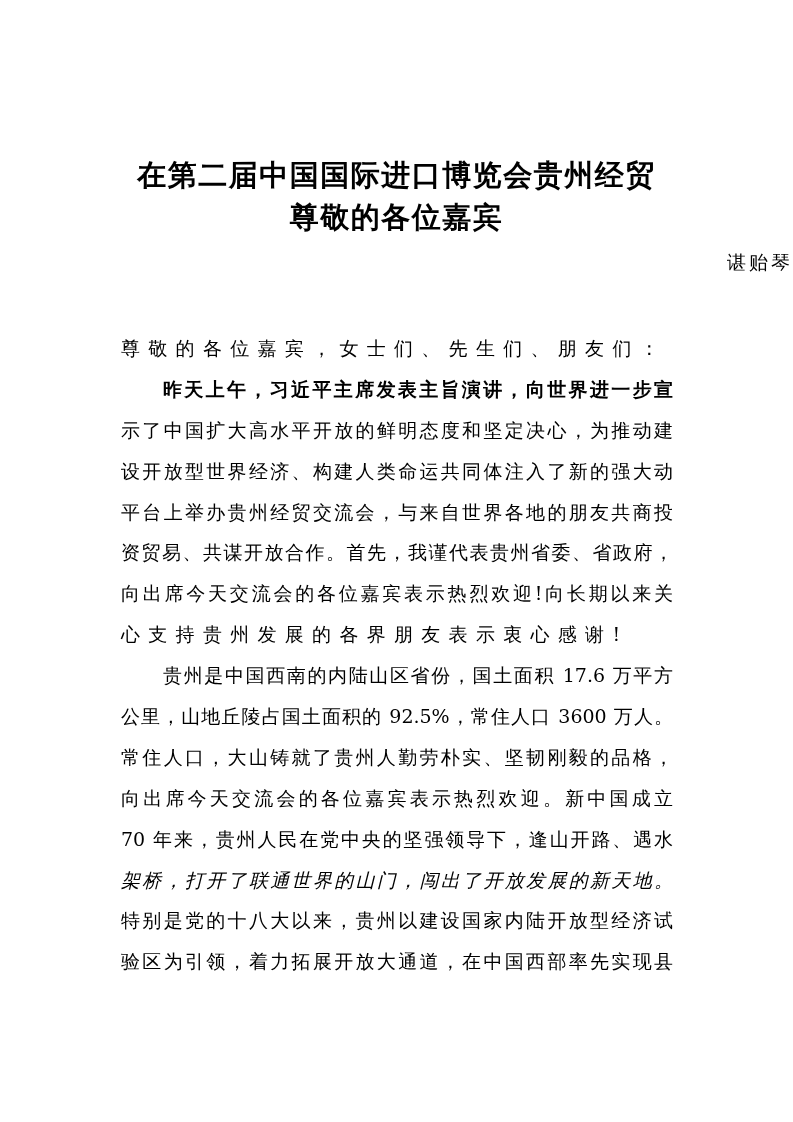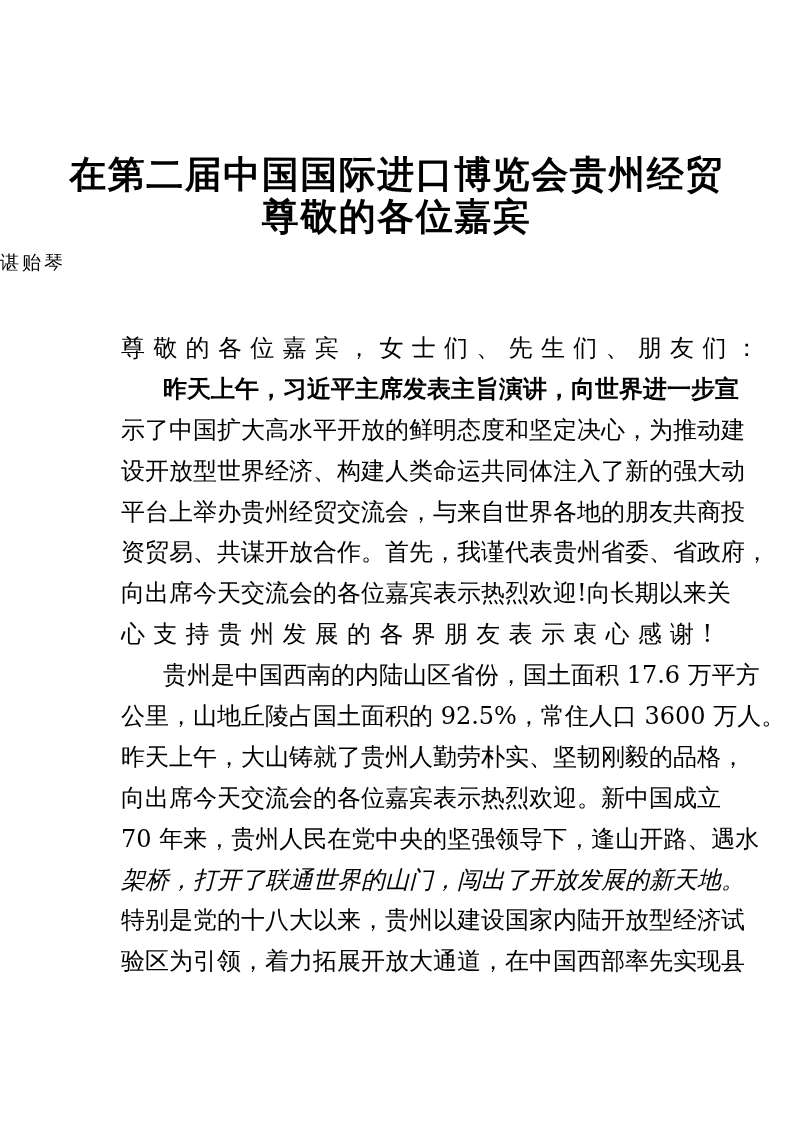--- a/index.html
+++ b/index.html
@@ -21,45 +21,45 @@
       height: 1122px;
       background: #ffffff;
     }
     .title {
       position: absolute;
       left: 0;
       width: 793px;
       text-align: center;
       font-family: "DejaVu Sans", "Liberation Sans", sans-serif;
       font-weight: bold;
-      font-size: 37px;
+      font-size: 29px;
       line-height: 42px;
       letter-spacing: 1.5px;
       margin: 0;
     }
     .title.line1 { top: 154px; }
     .title.line2 { top: 196px; }
     .author {
       position: absolute;
       left: 0;
       width: 793px;
       top: 248px;
-      text-align: left;
+      text-align: right;
       font-family: "DejaVu Serif", "Liberation Serif", serif;
       font-size: 19px;
       line-height: 28px;
       letter-spacing: 3px;
     }
     .body-text {
       position: absolute;
       left: 121px;
       top: 328px;
       width: 552px;
       font-family: "DejaVu Serif", "Liberation Serif", serif;
-      font-size: 24px;
+      font-size: 19px;
       line-height: 40.9px;
     }
     .line {
       display: block;
       white-space: nowrap;
       height: 40.9px;
       text-align: justify;
       text-align-last: justify;
       letter-spacing: 0px;
     }
@@ -83,20 +83,20 @@
     <span class="line last">尊敬的各位嘉宾，女士们、先生们、朋友们：</span>
     <span class="line indent" style="letter-spacing: 0px; font-weight: bold;">昨天上午，习近平主席发表主旨演讲，向世界进一步宣</span>
     <span class="line" style="letter-spacing: 0px;">示了中国扩大高水平开放的鲜明态度和坚定决心，为推动建</span>
     <span class="line" style="letter-spacing: 0px;">设开放型世界经济、构建人类命运共同体注入了新的强大动</span>
     <span class="line" style="letter-spacing: 0px;">平台上举办贵州经贸交流会，与来自世界各地的朋友共商投</span>
     <span class="line" style="letter-spacing: 0px;">资贸易、共谋开放合作。首先，我谨代表贵州省委、省政府，</span>
     <span class="line" style="letter-spacing: 0px;">向出席今天交流会的各位嘉宾表示热烈欢迎!向长期以来关</span>
     <span class="line last">心支持贵州发展的各界朋友表示衷心感谢!</span>
     <span class="line indent" style="letter-spacing: 0px;">贵州是中国西南的内陆山区省份，国土面积 17.6 万平方</span>
     <span class="line" style="letter-spacing: 0px;">公里，山地丘陵占国土面积的 92.5%，常住人口 3600 万人。</span>
-    <span class="line" style="letter-spacing: 0px;">昨天上午，大山铸就了贵州人勤劳朴实、坚韧刚毅的品格，</span>
+    <span class="line" style="letter-spacing: 0px;">常住人口，大山铸就了贵州人勤劳朴实、坚韧刚毅的品格，</span>
     <span class="line" style="letter-spacing: 0px;">向出席今天交流会的各位嘉宾表示热烈欢迎。新中国成立</span>
     <span class="line" style="letter-spacing: 0px;">70 年来，贵州人民在党中央的坚强领导下，逢山开路、遇水</span>
     <span class="line" style="letter-spacing: 0px; font-style: italic;">架桥，打开了联通世界的山门，闯出了开放发展的新天地。</span>
     <span class="line" style="letter-spacing: 0px;">特别是党的十八大以来，贵州以建设国家内陆开放型经济试</span>
     <span class="line" style="letter-spacing: 0px;">验区为引领，着力拓展开放大通道，在中国西部率先实现县</span>
   </div>
 </div>
 
 </body></html>

